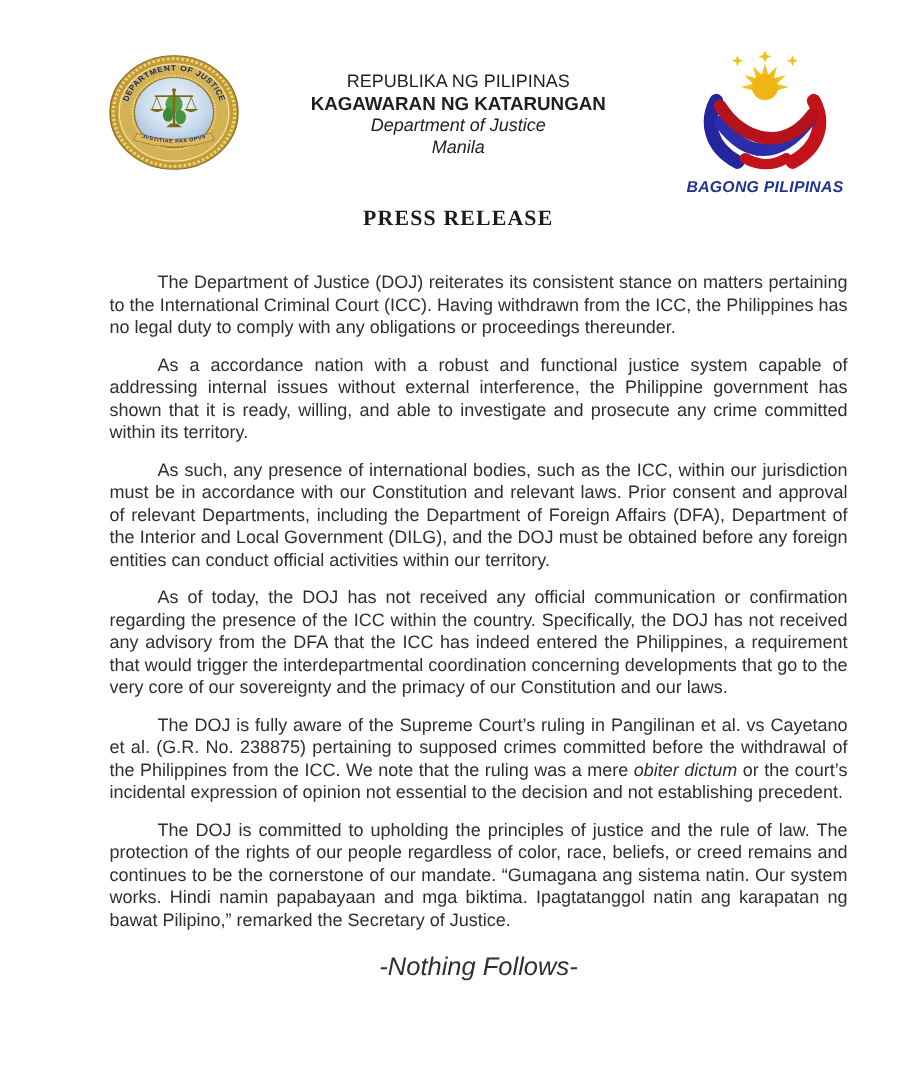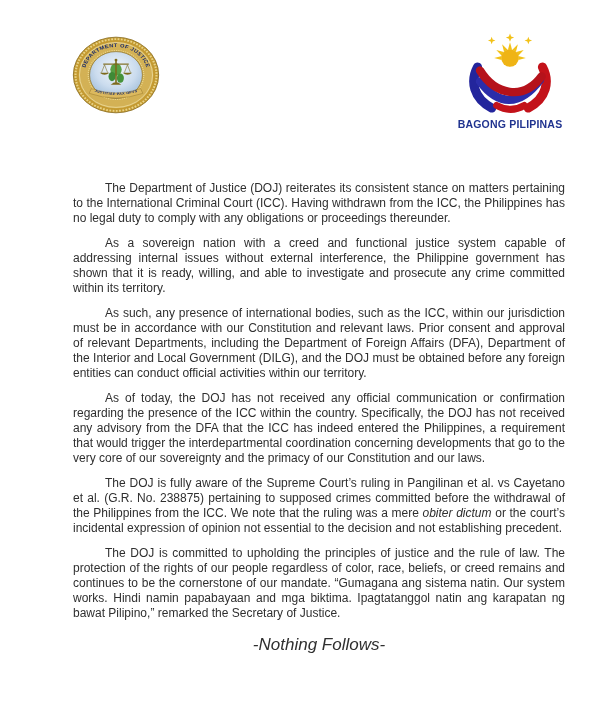--- a/index.html
+++ b/index.html
@@ -14,21 +14,21 @@
   .seal{position:absolute;left:72px;top:36px;}
   .header-text{
     position:absolute;left:160px;right:160px;top:47px;text-align:center;
     line-height:14.5px;color:#1f1f1f;
   }
   .ht-1{font-size:12px;}
   .ht-2{font-size:12.5px;font-weight:bold;}
   .ht-3,.ht-4{font-size:12px;font-style:italic;}
   .bagong{position:absolute;left:450px;top:33px;width:120px;text-align:center;}
   .bagong-label{
-    font-size:10.5px;font-weight:800;color:#20338f;
+    font-size:10.5px;font-weight:800;font-style:italic;color:#20338f;
     letter-spacing:.2px;margin-top:1px;white-space:nowrap;
   }
 
   
   .press-title{
     position:absolute;top:138px;left:0;right:0;text-align:center;
     font-family:"Liberation Serif",serif;font-weight:bold;font-size:14.5px;
     letter-spacing:.8px;color:#1b1b1b;
   }
 
@@ -84,20 +84,26 @@
         <textPath href="#topArc" startOffset="50%" text-anchor="middle">DEPARTMENT OF JUSTICE</textPath>
       </text>
 
       <path d="M 19.5,73.5 Q 50,85.5 80.5,73.5 L 78,67.5 Q 50,78.5 22,67.5 Z" fill="#dcb95e" stroke="#8a6d1f" stroke-width="0.5"></path>
       <text font-family="Liberation Sans, sans-serif" font-size="4.3" font-weight="bold" fill="#1c2d6b" letter-spacing="0.3">
         <textPath href="#botArc" startOffset="50%" text-anchor="middle">JVSTITIAE PAX OPVS</textPath>
       </text>
     </svg>
   </div>
 
+  <div class="header-text">
+    <div class="ht-1">REPUBLIKA NG PILIPINAS</div>
+    <div class="ht-2">KAGAWARAN NG KATARUNGAN</div>
+    <div class="ht-3">Department of Justice</div>
+    <div class="ht-4">Manila</div>
+  </div>
 
   <div class="bagong">
     <svg width="104" height="80" viewBox="0 0 104 96">
 
       <polygon points="30,4.5 31.2,7.8 34.5,9 31.2,10.2 30,13.5 28.8,10.2 25.5,9 28.8,7.8" fill="#f2c118"></polygon>
       <polygon points="52,0.5 53.4,4.1 57,5.5 53.4,6.9 52,10.5 50.6,6.9 47,5.5 50.6,4.1" fill="#f2c118"></polygon>
       <polygon points="74,4.5 75.2,7.8 78.5,9 75.2,10.2 74,13.5 72.8,10.2 69.5,9 72.8,7.8" fill="#f2c118"></polygon>
 
       <g fill="#f2c118">
         <g>
@@ -114,25 +120,26 @@
 
       <path d="M 13,41 C 4,58 8,78 30,90" stroke="#23259c" stroke-width="11" fill="none" stroke-linecap="round"></path>
       <path d="M 91,41 C 100,58 96,78 74,90" stroke="#c3121a" stroke-width="11" fill="none" stroke-linecap="round"></path>
       <path d="M 88,56 C 64,88 38,88 16,58" stroke="#2b2daa" stroke-width="10" fill="none" stroke-linecap="round"></path>
       <path d="M 16,45 C 34,74 68,82 90,52" stroke="#b5121b" stroke-width="10" fill="none" stroke-linecap="round"></path>
       <path d="M 36,87 C 48,93.5 58,93.5 69,87" stroke="#c3121a" stroke-width="8.5" fill="none" stroke-linecap="round"></path>
     </svg>
     <div class="bagong-label">BAGONG PILIPINAS</div>
   </div>
 
+  <div class="press-title">PRESS RELEASE</div>
 
   <div class="body-text">
 
     <p><span>The Department of Justice (DOJ) reiterates its consistent stance on matters pertaining to the International Criminal Court (ICC). Having withdrawn from the ICC, the Philippines has no legal duty to comply with any obligations or proceedings thereunder.</span></p>
-      <p><span>As a sovereign nation with a creed and functional justice system capable of addressing internal issues without external interference, the Philippine government has shown that it is ready, willing, and able to investigate and prosecute any crime committed within its territory.</span></p>
+      <p><span>As a accordance nation with a robust and functional justice system capable of addressing internal issues without external interference, the Philippine government has shown that it is ready, willing, and able to investigate and prosecute any crime committed within its territory.</span></p>
       <p><span>As such, any presence of international bodies, such as the ICC, within our jurisdiction must be in accordance with our Constitution and relevant laws. Prior consent and approval of relevant Departments, including the Department of Foreign Affairs (DFA), Department of the Interior and Local Government (DILG), and the DOJ must be obtained before any foreign entities can conduct official activities within our territory.</span></p>
       <p><span>As of today, the DOJ has not received any official communication or confirmation regarding the presence of the ICC within the country. Specifically, the DOJ has not received any advisory from the DFA that the ICC has indeed entered the Philippines, a requirement that would trigger the interdepartmental coordination concerning developments that go to the very core of our sovereignty and the primacy of our Constitution and our laws.</span></p>
       <p><span>The DOJ is fully aware of the Supreme Court’s ruling in Pangilinan et al. vs Cayetano et al. (G.R. No. 238875) pertaining to supposed crimes committed before the withdrawal of the Philippines from the ICC. We note that the ruling was a mere </span><em>obiter dictum</em><span> or the court’s incidental expression of opinion not essential to the decision and not establishing precedent.</span></p>
       <p><span>The DOJ is committed to upholding the principles of justice and the rule of law. The protection of the rights of our people regardless of color, race, beliefs, or creed remains and continues to be the cornerstone of our mandate. “Gumagana ang sistema natin. Our system works. Hindi namin papabayaan and mga biktima. Ipagtatanggol natin ang karapatan ng bawat Pilipino,” remarked the Secretary of Justice.</span></p>
       <div class="closing">-Nothing Follows-</div>
   </div>
 
 </div>
 
 </body></html>

